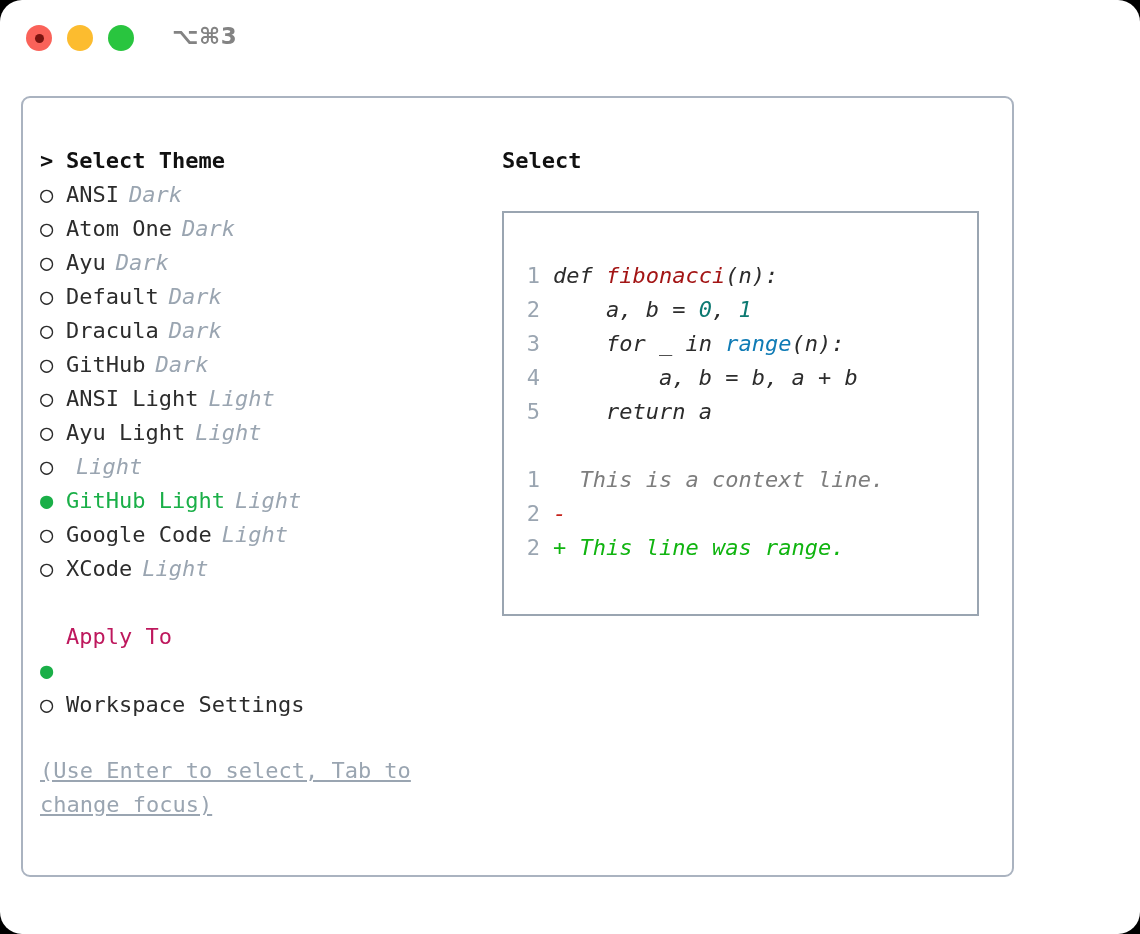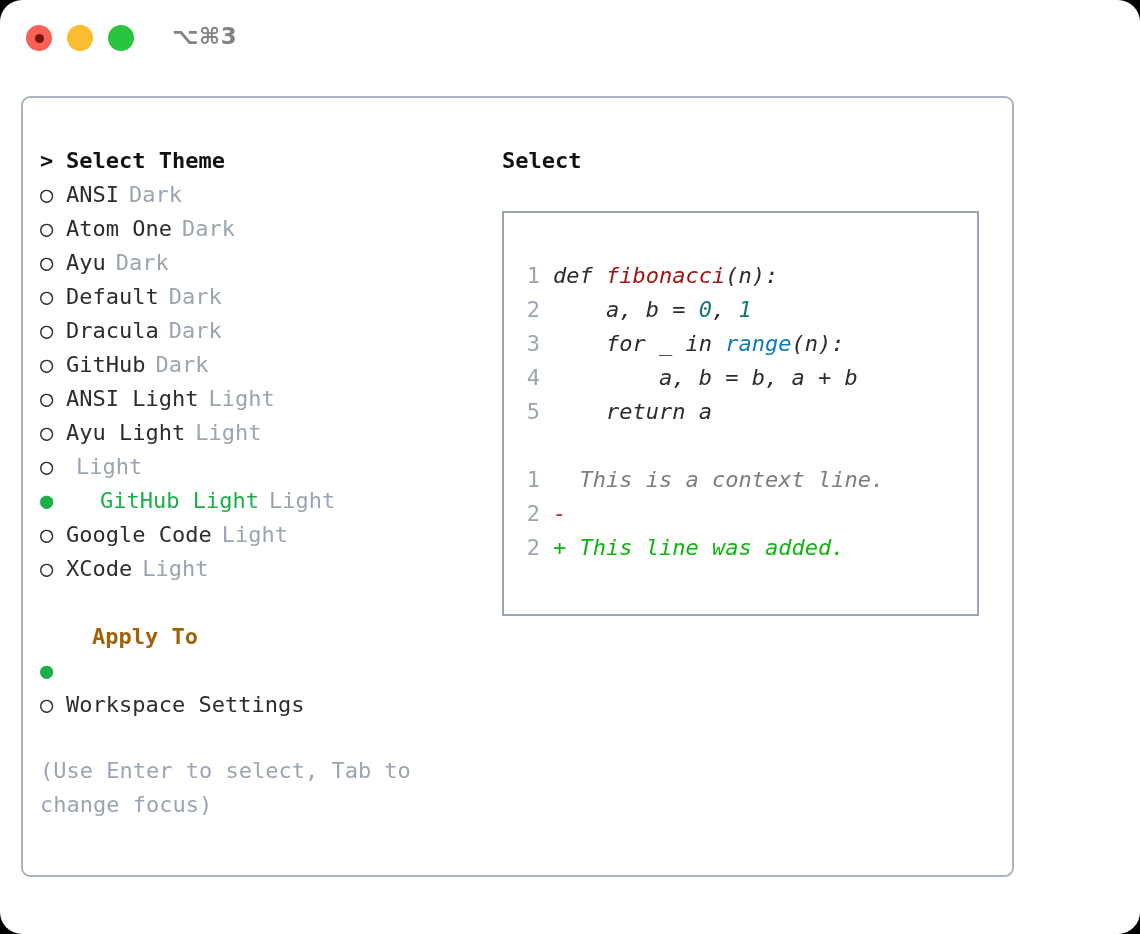--- a/index.html
+++ b/index.html
@@ -103,37 +103,38 @@
     font-size: 22px;
     color: #2c2c2c;
   }
   .marker.sel { color: #1aaf48; }
   .row.header-row {
     font-weight: bold;
     color: #111111;
   }
   .row.header-row .marker { font-weight: bold; color: #111111; }
   .name { color: #2c2c2c; }
-  .row.selected .name { color: #1aaf48; margin-left: 34px; }
+  .row.selected .name { color: #1aaf48; }
   .tag {
     color: #9aa5b1;
     margin-left: 10px;
+    font-style: italic;
   }
   .section-head {
-    font-weight: bold;
-    color: #a16207;
-    margin-left: 26px;
+    font-weight: normal;
+    color: #be185d;
   }
   .spacer-sm { height: 34px; }
   .hint {
     margin-top: 28px;
     font-size: 22px;
     line-height: 34px;
     color: #9aa5b1;
     width: 400px;
+    text-decoration: underline;
   }
 
   
   .right-col {
     position: absolute;
     left: 479px;
     top: 50px;
     width: 480px;
   }
   .preview-title {
@@ -233,19 +234,19 @@
             <div class="code-line"><span class="lineno">1</span><span class="code-text"><span class="tok-plain">def </span><span class="tok-fn">fibonacci</span><span class="tok-plain">(n):</span></span></div>
             <div class="code-line"><span class="lineno">2</span><span class="code-text"><span class="tok-plain">    a, b = </span><span class="tok-num">0</span><span class="tok-plain">, </span><span class="tok-num">1</span></span></div>
             <div class="code-line"><span class="lineno">3</span><span class="code-text"><span class="tok-plain">    for _ in </span><span class="tok-call">range</span><span class="tok-plain">(n):</span></span></div>
             <div class="code-line"><span class="lineno">4</span><span class="code-text"><span class="tok-plain">        a, b = b, a + b</span></span></div>
             <div class="code-line"><span class="lineno">5</span><span class="code-text"><span class="tok-plain">    return a</span></span></div>
           </div>
         <div class="diff-gap"></div>
         <div id="diff-lines">
             <div class="code-line"><span class="lineno">1</span><span class="code-text diff-ctx">  </span><span class="code-text diff-ctx">This is a context line.</span></div>
             <div class="code-line"><span class="lineno">2</span><span class="code-text diff-del">- </span></div>
-            <div class="code-line"><span class="lineno">2</span><span class="code-text diff-add">+ </span><span class="code-text diff-add">This line was added.</span></div>
+            <div class="code-line"><span class="lineno">2</span><span class="code-text diff-add">+ </span><span class="code-text diff-add">This line was range.</span></div>
           </div>
       </div>
     </div>
 
   </div>
 </div>
 
 </body></html>

